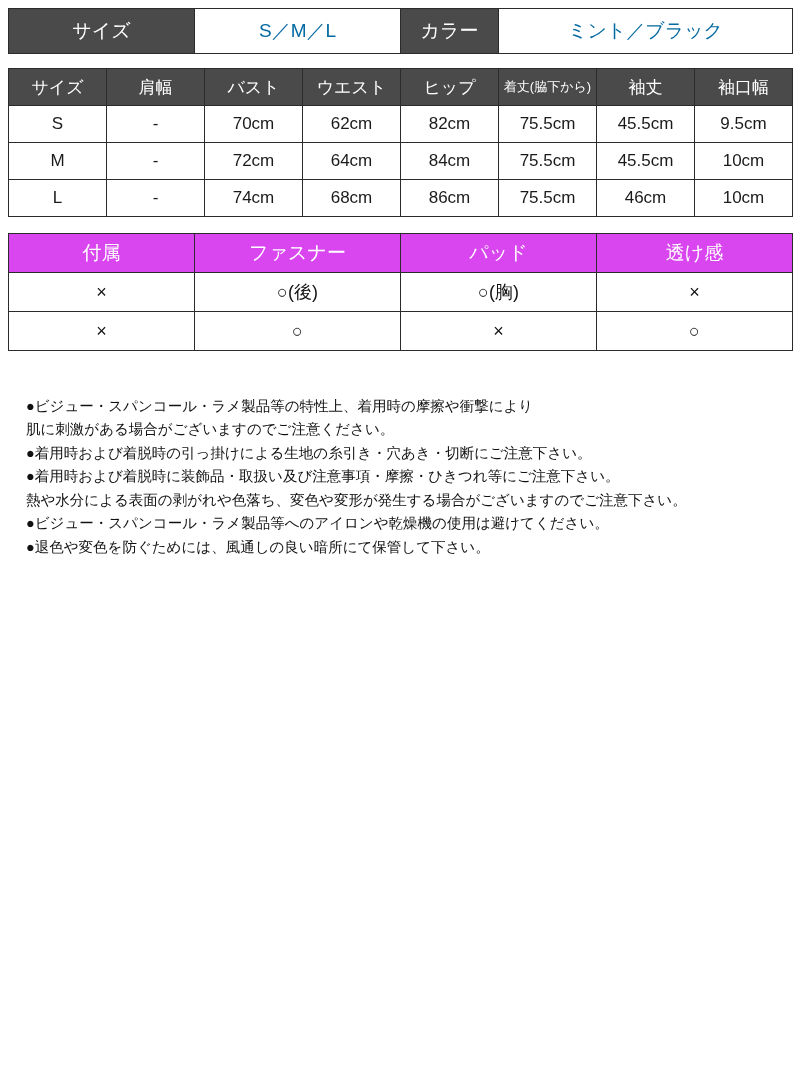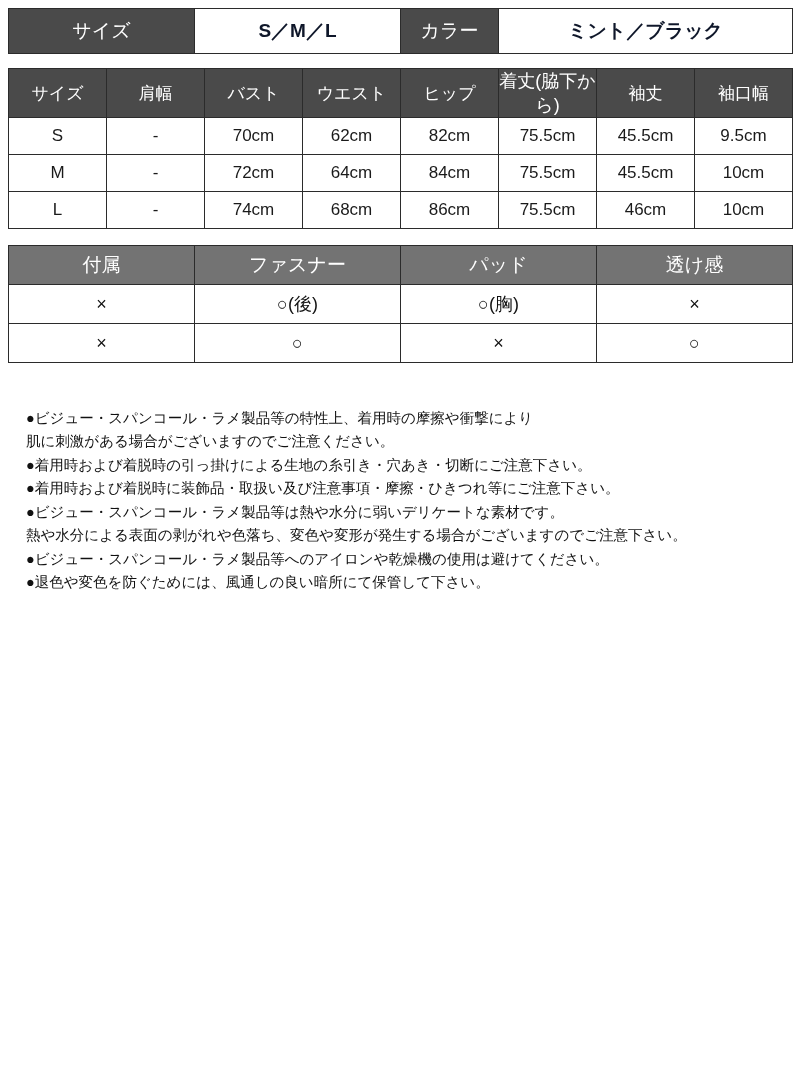--- a/index.html
+++ b/index.html
@@ -38,47 +38,46 @@
     height: 44px;
     font-size: 19px;
   }
   .tbl-info .hd {
     background: #4a4a4a;
     color: #ffffff;
     font-size: 19px;
   }
   .tbl-info .val {
     background: #ffffff;
-    color: #0f172a;
-    font-weight: bold;
+    color: #0369a1;
   }
   
   .tbl-measure {
     margin-top: 14px;
   }
   .tbl-measure th {
     background: #4a4a4a;
     color: #ffffff;
     height: 36px;
     font-size: 17px;
   }
   .tbl-measure th.small {
-    font-size: 18px;
+    font-size: 13px;
   }
   .tbl-measure td {
     height: 36px;
     font-size: 17px;
     background: #ffffff;
   }
   
   .tbl-spec {
     margin-top: 16px;
   }
   .tbl-spec .hd {
-    background: #737373;
+    background: #d946ef;
     color: #ffffff;
     height: 38px;
     font-size: 19px;
     margin-left: 39px;
   }
   .tbl-spec .val {
     background: #ffffff;
     height: 38px;
     font-size: 18px;
     color: #111111;
@@ -204,19 +203,18 @@
         <td class="val">○</td>
       </tr>
     </tbody>
   </table>
 
   <div class="notes">
     <div class="line">●ビジュー・スパンコール・ラメ製品等の特性上、着用時の摩擦や衝撃により</div>
     <div class="line">肌に刺激がある場合がございますのでご注意ください。</div>
     <div class="line">●着用時および着脱時の引っ掛けによる生地の糸引き・穴あき・切断にご注意下さい。</div>
     <div class="line">●着用時および着脱時に装飾品・取扱い及び注意事項・摩擦・ひきつれ等にご注意下さい。</div>
-    <div class="line">●ビジュー・スパンコール・ラメ製品等は熱や水分に弱いデリケートな素材です。</div>
     <div class="line">熱や水分による表面の剥がれや色落ち、変色や変形が発生する場合がございますのでご注意下さい。</div>
     <div class="line">●ビジュー・スパンコール・ラメ製品等へのアイロンや乾燥機の使用は避けてください。</div>
     <div class="line">●退色や変色を防ぐためには、風通しの良い暗所にて保管して下さい。</div>
   </div>
 
 </div>
 
 </body></html>

